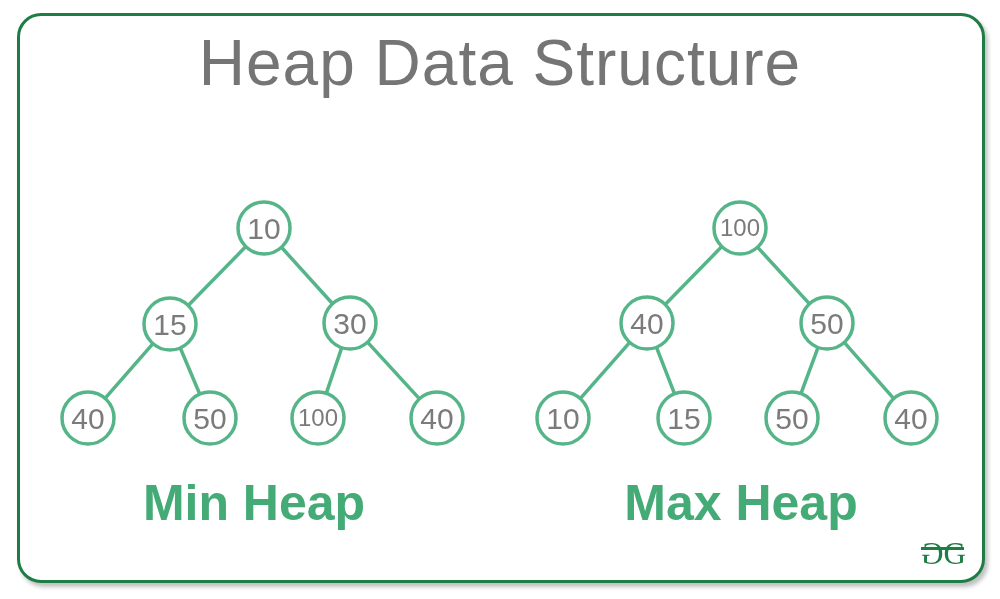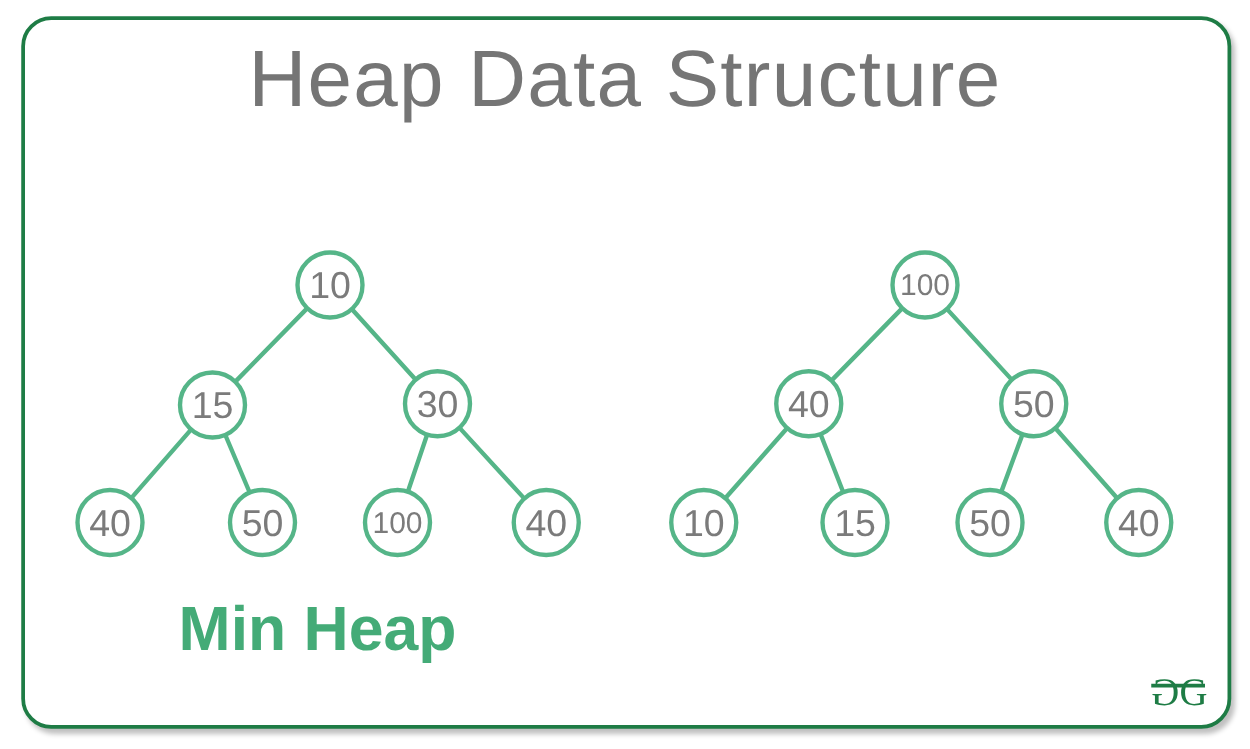--- a/index.html
+++ b/index.html
@@ -129,15 +129,16 @@
         <circle cx="684" cy="418" r="26" fill="#ffffff" stroke="#55b588" stroke-width="3.5"></circle>
         <text x="684" y="418" dy="0.35em" text-anchor="middle" fill="#7b7b7b" font-size="30" font-family="&quot;Liberation Sans&quot;, sans-serif">15</text>
         <circle cx="792" cy="418" r="26" fill="#ffffff" stroke="#55b588" stroke-width="3.5"></circle>
         <text x="792" y="418" dy="0.35em" text-anchor="middle" fill="#7b7b7b" font-size="30" font-family="&quot;Liberation Sans&quot;, sans-serif">50</text>
         <circle cx="911" cy="418" r="26" fill="#ffffff" stroke="#55b588" stroke-width="3.5"></circle>
         <text x="911" y="418" dy="0.35em" text-anchor="middle" fill="#7b7b7b" font-size="30" font-family="&quot;Liberation Sans&quot;, sans-serif">40</text>
       </g>
     </svg>
 
   <div class="tree-label label-min">Min Heap</div>
+  <div class="tree-label label-max">Max Heap</div>
 
   <div class="logo"><span class="g-flip">G</span><span>G</span><span class="logo-bar"></span></div>
 </div>
 
 </body></html>

